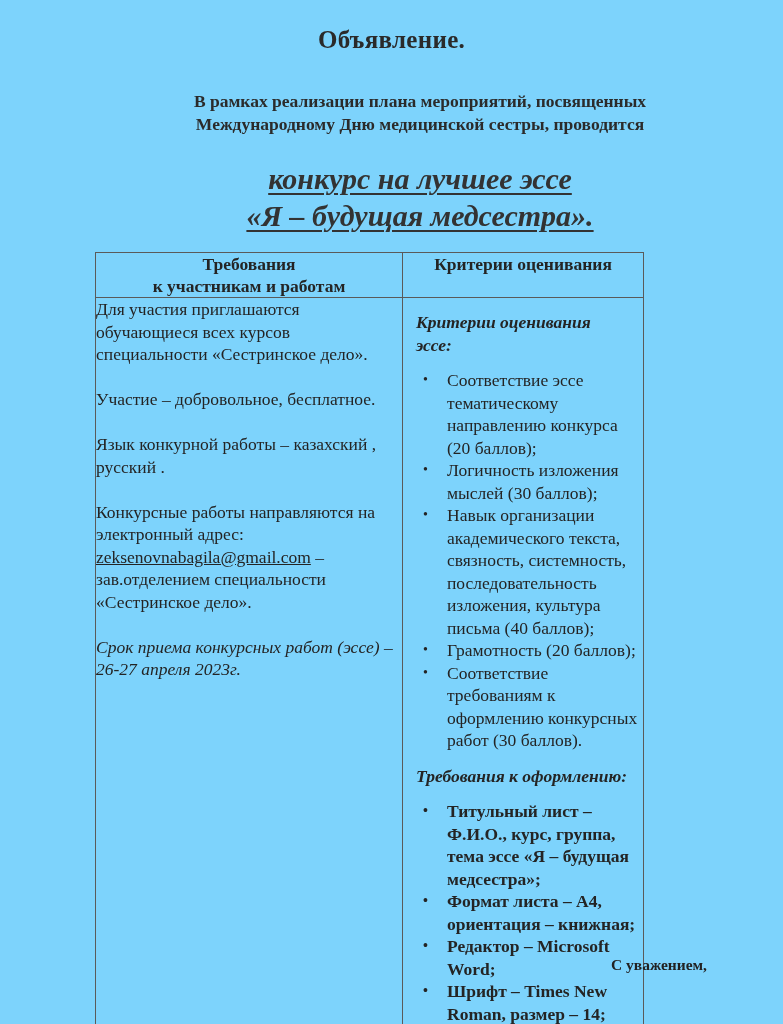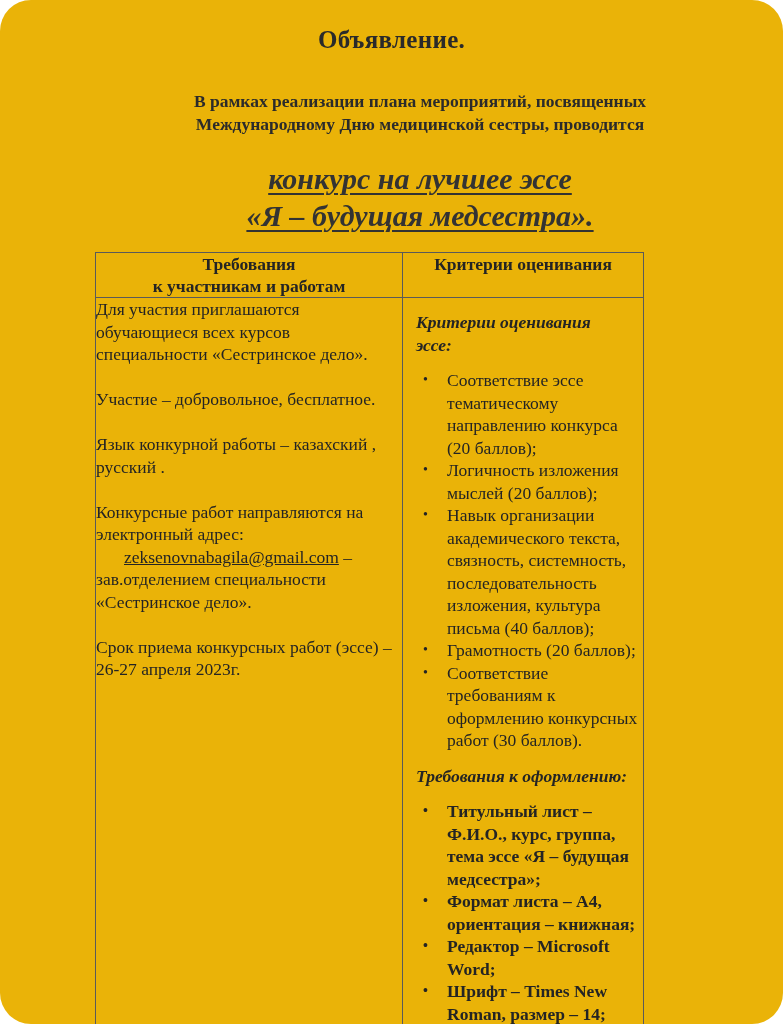--- a/index.html
+++ b/index.html
@@ -8,21 +8,21 @@
       background: #ffffff;
     }
     body {
       width: 783px;
       height: 1024px;
       position: relative;
       overflow: hidden;
       font-family: "Liberation Serif", "DejaVu Serif", serif;
       color: #222222;
     }
-    .page { position: absolute; inset: 0; background: #eab308; border-radius: 31px; }
+    .page { position: absolute; inset: 0; background: #7dd3fc; }
 
     .heading {
       position: absolute;
       left: 0; width: 783px;
       top: 26px;
       text-align: center;
       font-weight: bold;
       font-size: 25px;
       color: #2a2a2a;
       letter-spacing: 0.3px;
@@ -81,22 +81,22 @@
       line-height: 22px;
     }
     th.hdr-left { width: 306px; }
     td.left {
       padding: 3px 6px 0 8px;
     }
     td.right {
       padding: 4px 6px 0 8px;
     }
     .para { margin: 0 0 22.5px 0; }
-    .para:last-child { margin-bottom: 14px; }
-    .email { text-decoration: underline; margin-left: 28px; }
+    .para:last-child { margin-bottom: 14px; font-style: italic; }
+    .email { text-decoration: underline; }
 
     .subhead {
       font-weight: bold;
       font-style: italic;
       margin: 13px;
     }
     ul.crit {
       list-style: none;
       margin: 0;
       padding: 0 0 0 44px;
@@ -149,43 +149,44 @@
         <div>к участникам и работам</div>
       </th>
       <th class="hdr">Критерии оценивания</th>
     </tr>
     <tr>
       <td class="left">
         <p class="para">Для участия приглашаются обучающиеся всех курсов специальности «Сестринское дело».</p>
         <p class="para">Участие – добровольное, бесплатное.</p>
         <p class="para">Язык конкурной работы – казахский , русский .</p>
         <p class="para">
-          <span>Конкурсные работ направляются на электронный адрес:</span>
+          <span>Конкурсные работы направляются на электронный адрес:</span>
           <span class="email">zeksenovnabagila@gmail.com</span><span> – зав.отделением специальности «Сестринское дело».</span>
         </p>
         <p class="para">Срок приема конкурсных работ (эссе) – 26-27 апреля 2023г.</p>
       </td>
       <td class="right">
         <p class="subhead">Критерии оценивания эссе:</p>
         <ul class="crit">
           <li><span class="bullet">•</span><span>Соответствие эссе тематическому  направлению конкурса (20 баллов);</span></li>
-          <li><span class="bullet">•</span><span>Логичность изложения мыслей (20 баллов);</span></li>
+          <li><span class="bullet">•</span><span>Логичность изложения мыслей (30 баллов);</span></li>
           <li><span class="bullet">•</span><span>Навык организации академического текста, связность, системность, последовательность изложения, культура письма (40 баллов);</span></li>
           <li><span class="bullet">•</span><span>Грамотность (20 баллов);</span></li>
           <li><span class="bullet">•</span><span>Соответствие требованиям к оформлению конкурсных работ (30 баллов).</span></li>
         </ul>
         <p class="subhead">Требования к оформлению:</p>
         <ul class="crit bold">
           <li><span class="bullet">•</span><span>Титульный лист – Ф.И.О., курс, группа, тема эссе «Я – будущая медсестра»;</span></li>
           <li><span class="bullet">•</span><span>Формат листа – А4, ориентация – книжная;</span></li>
           <li><span class="bullet">•</span><span>Редактор – Microsoft Word;</span></li>
           <li><span class="bullet">•</span><span>Шрифт – Times New Roman, размер – 14; интервал – 1,25</span></li>
           <li><span class="bullet">•</span><span>Объем – не более 1  страницы.</span></li>
         </ul>
       </td>
     </tr>
   </tbody>
     </table>
 
   <div class="closing">
+    <div>С уважением,</div>
   </div>
 
 </div>
 
 </body></html>

